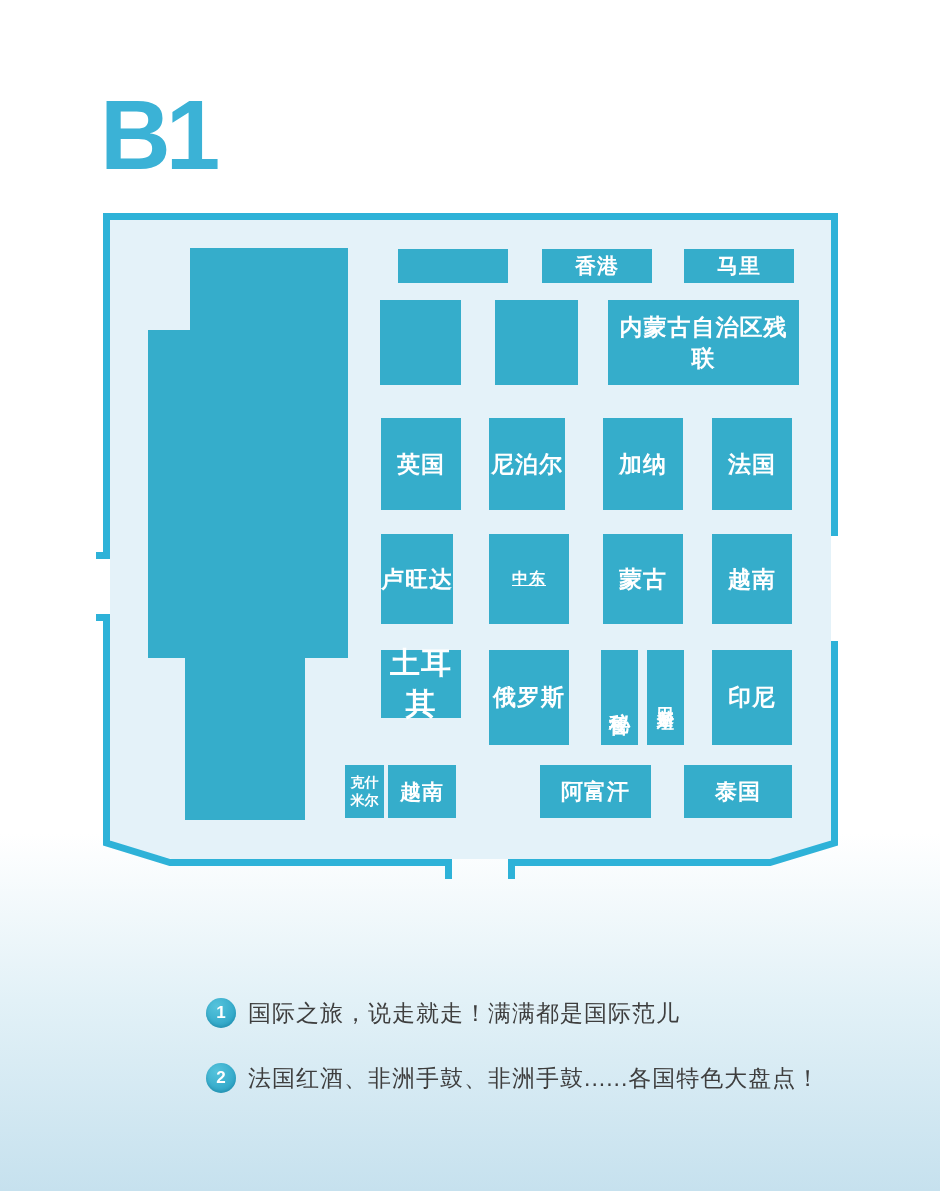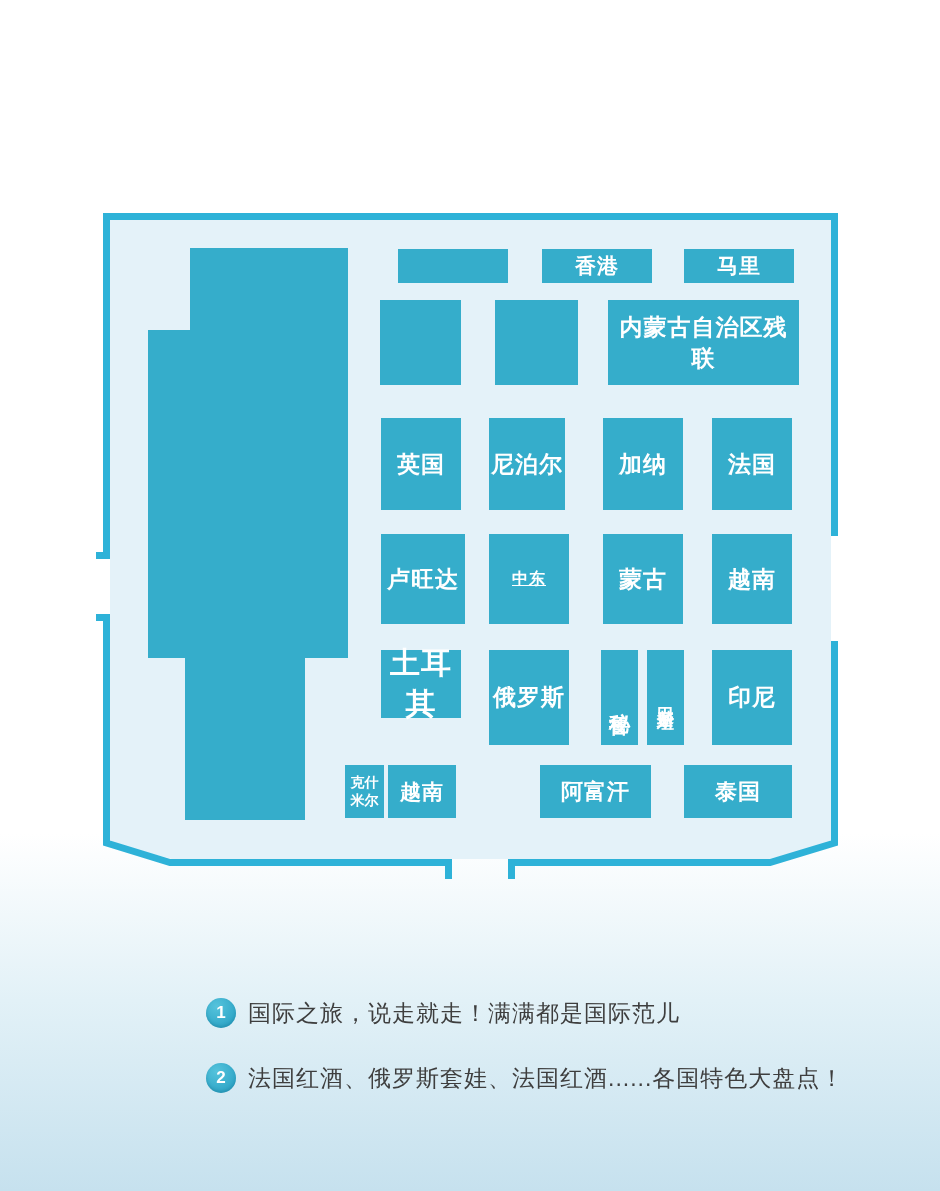--- a/index.html
+++ b/index.html
@@ -47,20 +47,21 @@
   .note-text{
     margin-left:12px;
     font-size:23px;color:#3e3e3e;letter-spacing:1px;white-space:nowrap;
   }
 </style>
 </head>
 <body>
 
 <div class="page">
 
+  <div class="hall-code">B1</div>
 
   <svg class="map-svg" width="940" height="1191" viewBox="0 0 940 1191">
 
     <polygon points="110,220 831,220 831,843 769,859 172,859 110,843" fill="#e4f2f9"></polygon>
 
     <g stroke="#2eb2d8" stroke-width="7" fill="none" stroke-linejoin="miter" stroke-linecap="butt">
       <path d="M 106.5 559 L 106.5 216.5 L 834.5 216.5 L 834.5 536"></path>
       <path d="M 96 555.5 L 110 555.5"></path>
       <path d="M 96 617.5 L 110 617.5"></path>
       <path d="M 106.5 614 L 106.5 843 L 170 862.5 L 448.5 862.5 L 448.5 879"></path>
@@ -94,21 +95,21 @@
       </div>
       <div class="booth" style="left: 489px; top: 418px; width: 76px; height: 92px; font-size: 23px;">
         <span>尼泊尔</span>
       </div>
       <div class="booth" style="left: 603px; top: 418px; width: 80px; height: 92px; font-size: 23px;">
         <span>加纳</span>
       </div>
       <div class="booth" style="left: 712px; top: 418px; width: 80px; height: 92px; font-size: 23px;">
         <span>法国</span>
       </div>
-      <div class="booth" style="left: 381px; top: 534px; width: 84px; height: 90px; font-size: 23px; align-items: center;">
+      <div class="booth" style="left: 381px; top: 534px; width: 72px; height: 90px; font-size: 23px; align-items: center;">
         <span>卢旺达</span>
       </div>
       <div class="booth" style="left: 489px; top: 534px; width: 80px; height: 90px; font-size: 16px; text-decoration: underline;">
         <span>中东</span>
       </div>
       <div class="booth" style="left: 603px; top: 534px; width: 80px; height: 90px; font-size: 23px;">
         <span>蒙古</span>
       </div>
       <div class="booth" style="left: 712px; top: 534px; width: 80px; height: 90px; font-size: 23px;">
         <span>越南</span>
@@ -141,16 +142,16 @@
         <span>泰国</span>
       </div>
     </div>
 
   <div class="note-row" style="left:206px;top:998px;">
     <div class="note-badge">1</div>
     <div class="note-text">国际之旅，说走就走！满满都是国际范儿</div>
   </div>
   <div class="note-row" style="left:206px;top:1063px;">
     <div class="note-badge">2</div>
-    <div class="note-text">法国红酒、俄罗斯套娃、法国红酒......各国特色大盘点！</div>
+    <div class="note-text">法国红酒、非洲手鼓、非洲手鼓......各国特色大盘点！</div>
   </div>
 
 </div>
 
 </body></html>

